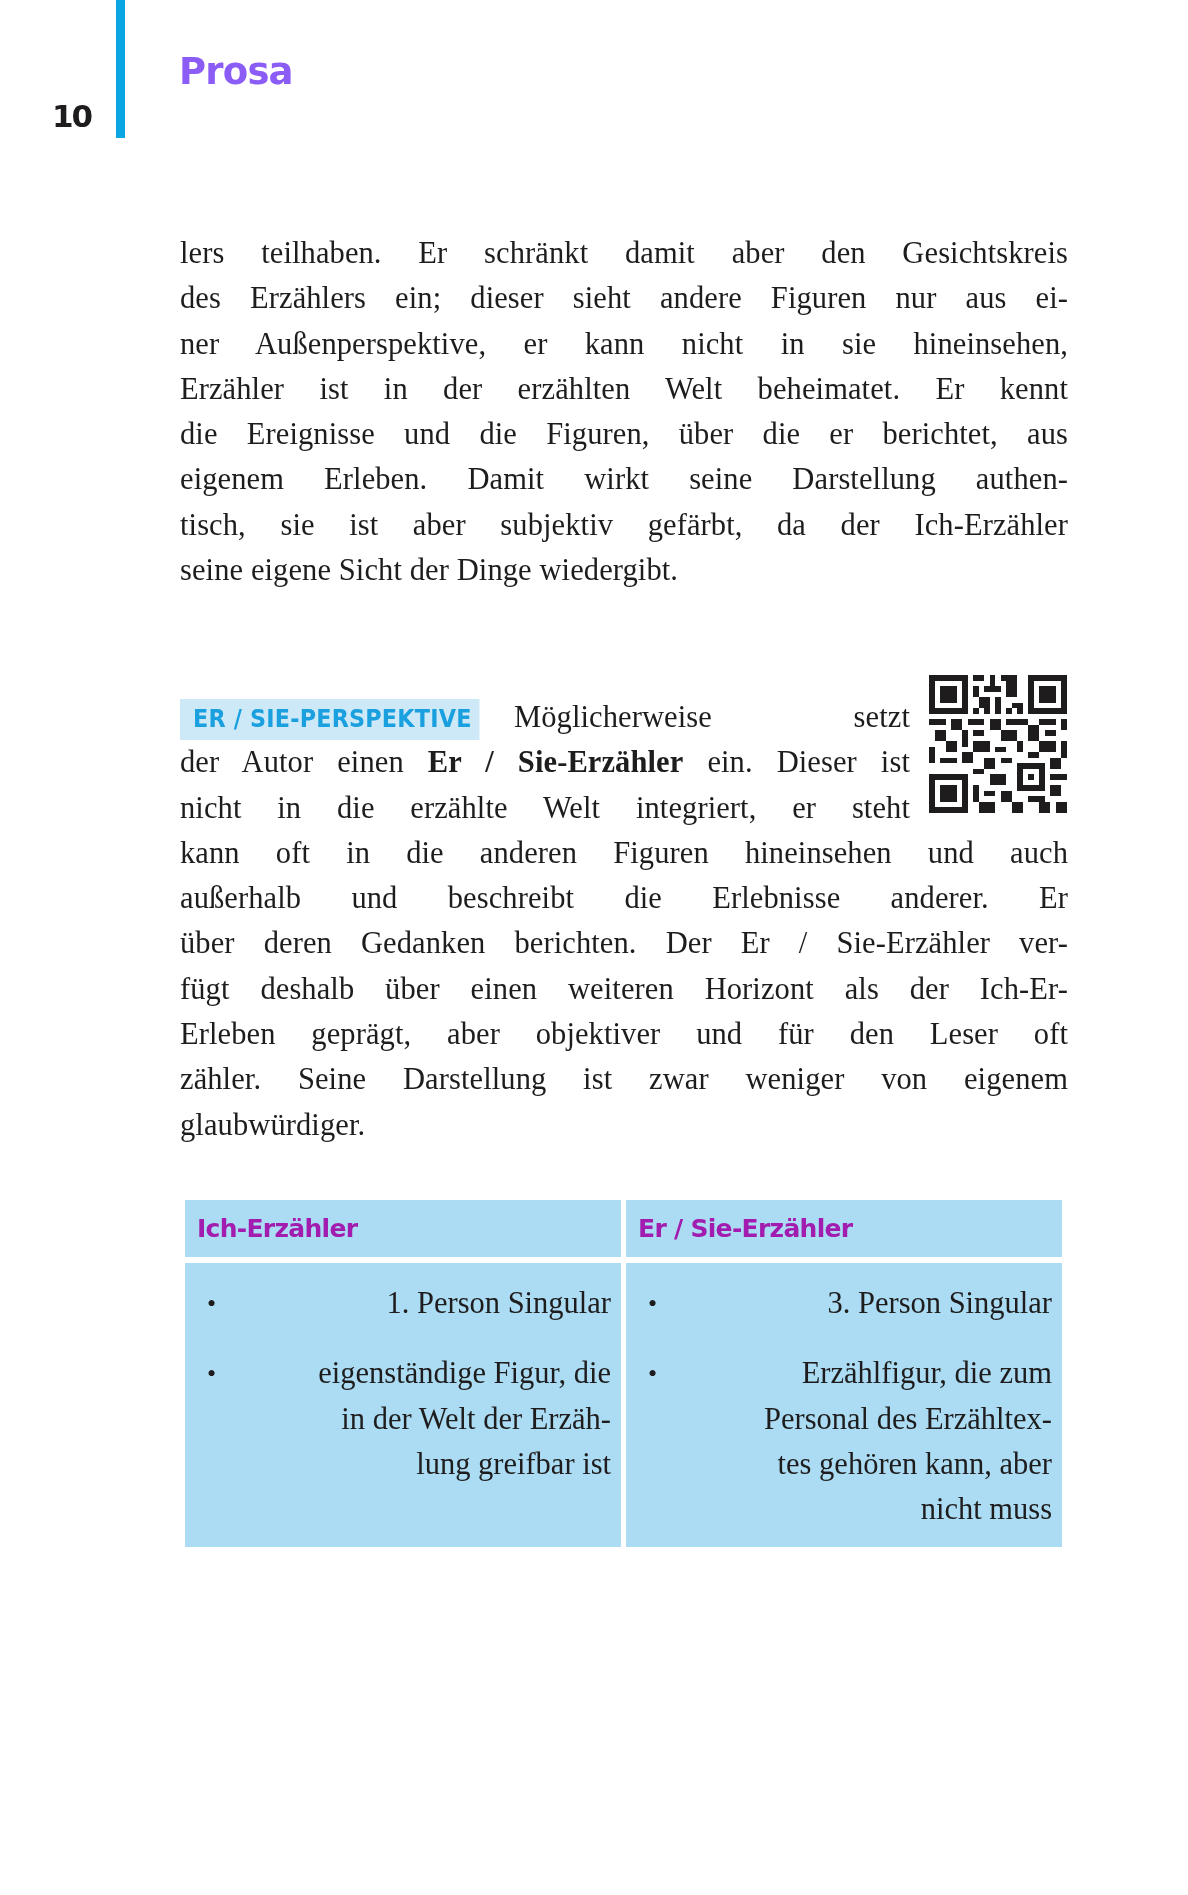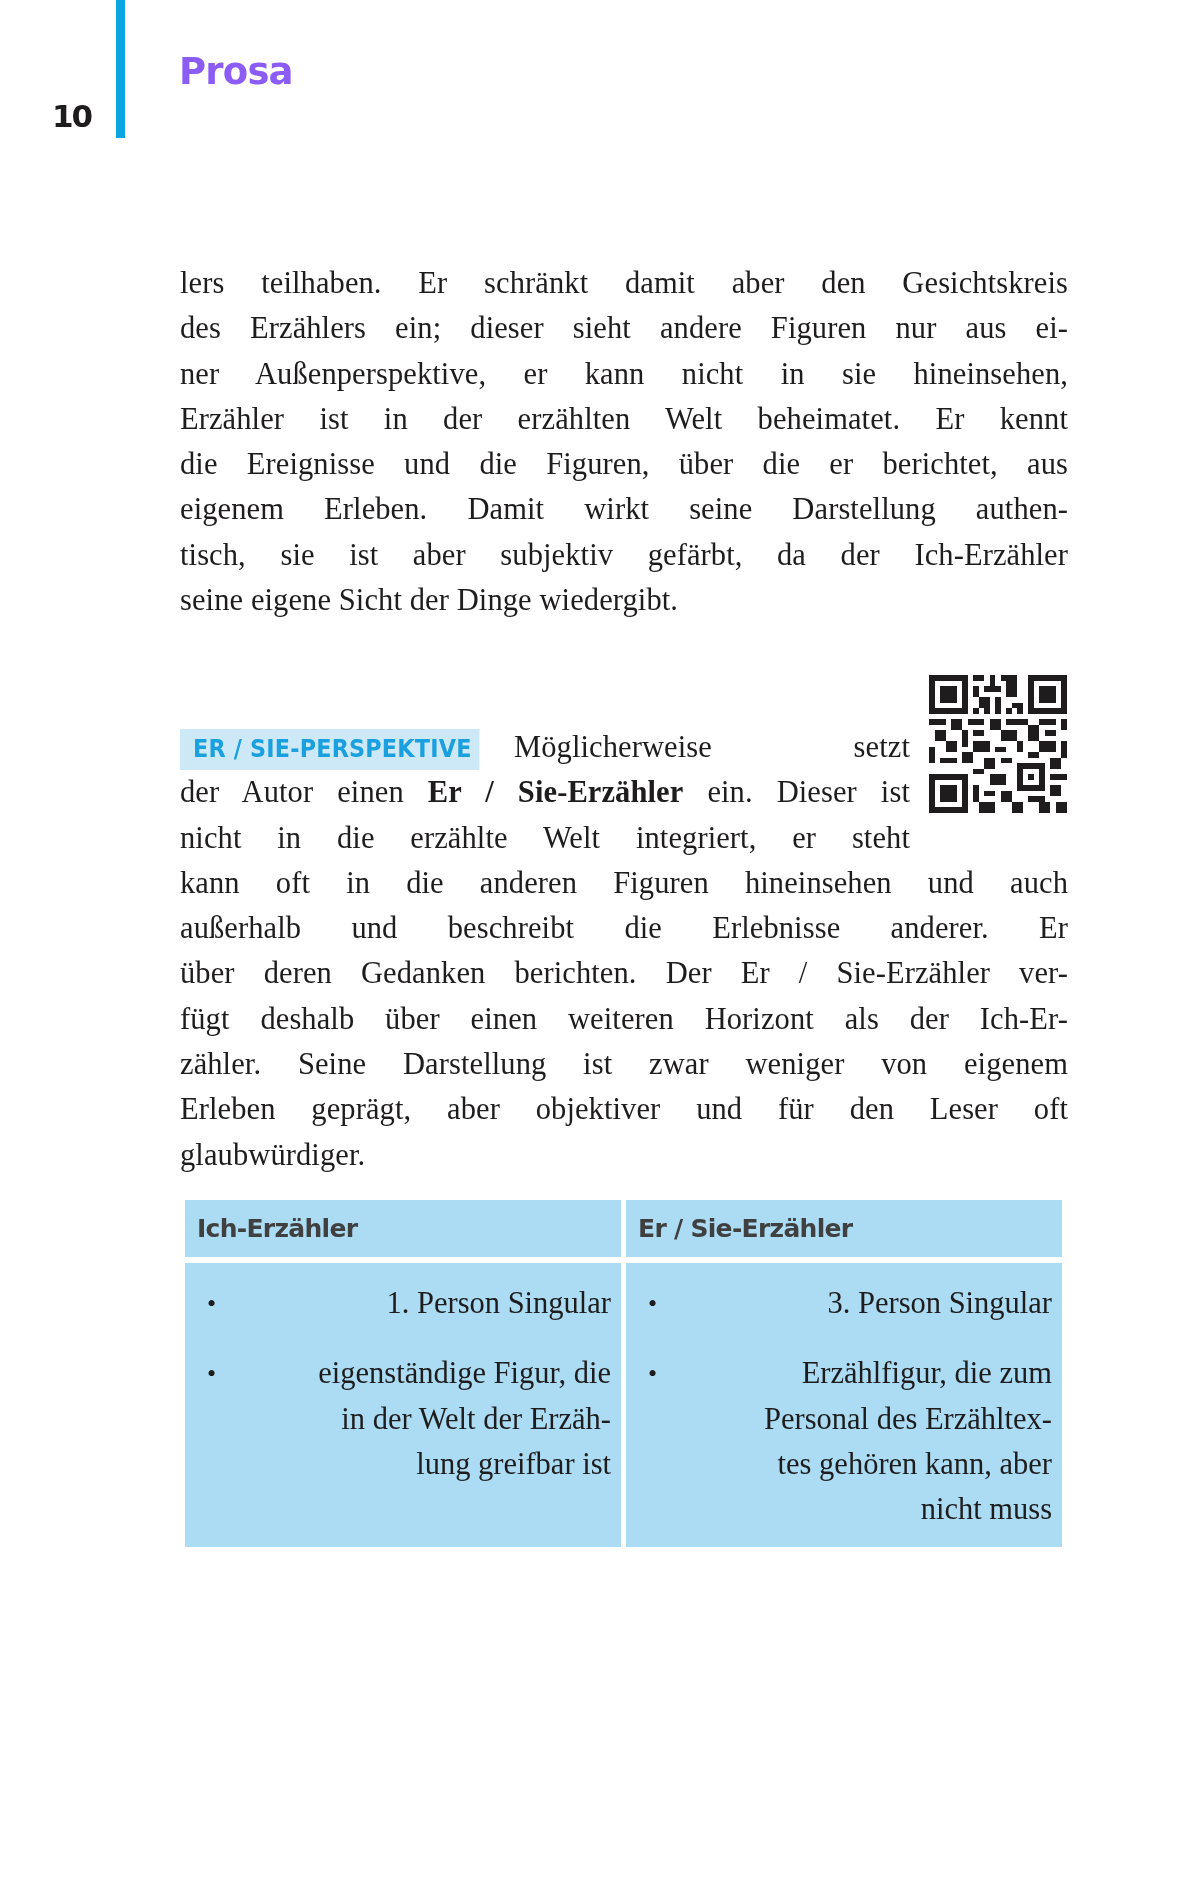--- a/index.html
+++ b/index.html
@@ -15,21 +15,21 @@
   .header-bar {
     position: absolute; left: 116px; top: 0; width: 9px; height: 138px; background: #0aa5e3;
   }
   .chapter-title {
     position: absolute; left: 179px; top: 50px;
     font-family: "DejaVu Sans", sans-serif; font-weight: bold; font-size: 37px;
     letter-spacing: -0.8px; color: #8b5cf6;
   }
   .body-text {
     font-family: "Liberation Serif", serif; font-size: 30.5px; line-height: 45.3px;
-    text-align: justify; color: #1e1c1c; letter-spacing: 0.1px; margin-top: 30px;
+    text-align: justify; color: #1e1c1c; letter-spacing: 0.1px;
   }
   .para1 {
     position: absolute; left: 180px; top: 231px; width: 888px;
   }
   .para1 .line, .para2 .line { display: block; text-align: justify; text-align-last: justify; white-space: nowrap; overflow: visible; }
   .para1 .line.last, .para2 .line.last { text-align-last: left; }
   .para2 {
     position: absolute; left: 180px; top: 695px; width: 888px;
   }
   .para2 .narrow { width: 730px; }
@@ -47,21 +47,21 @@
     position: absolute; left: 929px; top: 675px; width: 138px; height: 138px;
   }
   .qr svg { width: 100%; height: 100%; display: block; }
   .comparison-table {
     position: absolute; left: 185px; top: 1200px; width: 877px;
   }
   .table-head, .table-body { display: flex; justify-content: space-between; }
   .th {
     width: 436px; height: 57px; background: #abdcf3; box-sizing: border-box; padding-left: 12px;
     font-family: "DejaVu Sans", sans-serif; font-weight: bold; font-size: 25px; line-height: 57px;
-    letter-spacing: -0.7px; color: #404040;
+    letter-spacing: -0.7px; color: #a21caf;
   }
   .th.right { width: 436px; }
   .table-body { margin-top: 6px; }
   .td {
     width: 436px; height: 284px; background: #abdcf3; box-sizing: border-box; padding: 18px 10px 0 22px;
   }
   .bullet-item {
     position: relative; padding-left: 24px; margin-bottom: 25px;
     font-family: "Liberation Serif", serif; font-size: 30.5px; line-height: 45.3px; color: #1e1c1c;
   }
@@ -95,22 +95,22 @@
       <span>Möglicherweise</span>
       <span>setzt</span>
     </span>
   </div>
   <span class="line narrow"><span>der Autor einen </span><span class="bold">Er / Sie-Erzähler</span><span> ein. Dieser ist</span></span>
   <span class="line narrow">nicht in die erzählte Welt integriert, er steht</span>
   <span class="line">kann oft in die anderen Figuren hineinsehen und auch</span>
   <span class="line">außerhalb und beschreibt die Erlebnisse anderer. Er</span>
   <span class="line">über deren Gedanken berichten. Der Er / Sie-Erzähler ver-</span>
   <span class="line">fügt deshalb über einen weiteren Horizont als der Ich-Er-</span>
+  <span class="line">Erleben geprägt, aber objektiver und für den Leser oft</span>
   <span class="line">zähler. Seine Darstellung ist zwar weniger von eigenem</span>
-  <span class="line">Erleben geprägt, aber objektiver und für den Leser oft</span>
   <span class="line last">glaubwürdiger.</span>
 </div>
 
 <div class="qr">
   <svg viewBox="0 0 25 25" shape-rendering="crispEdges">
     <rect width="25" height="25" fill="#fff"></rect>
     <g fill="#1e1c1c">
 
       <rect x="0" y="0" width="7" height="7"></rect>
         <rect x="1" y="1" width="5" height="5" fill="#fff"></rect>

